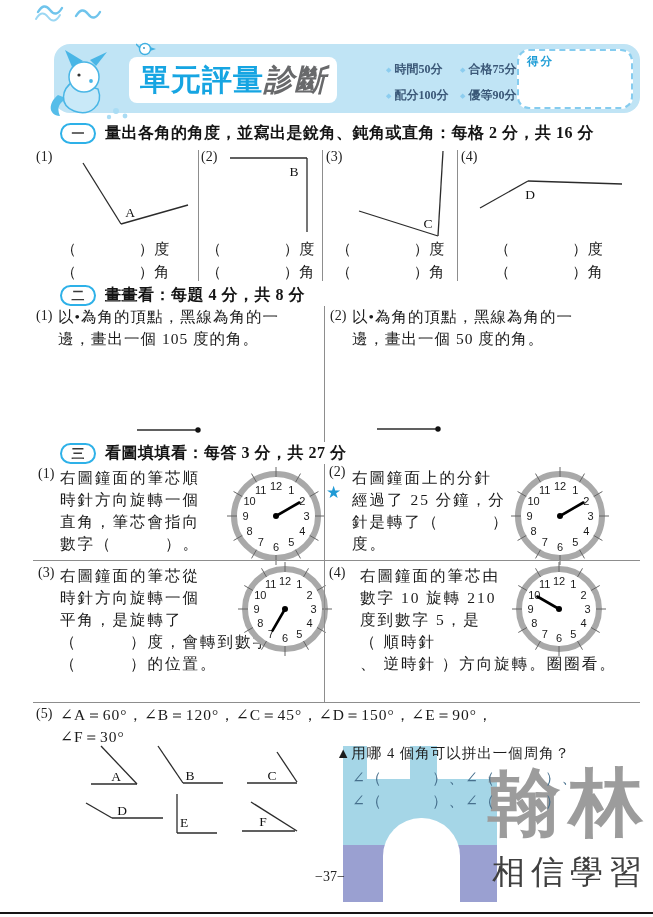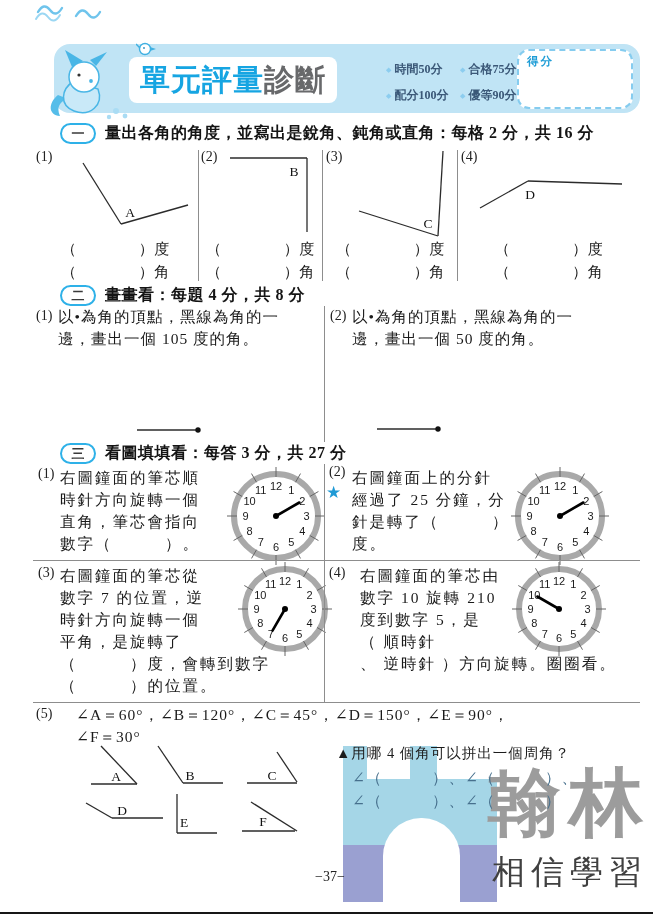--- a/index.html
+++ b/index.html
@@ -14,21 +14,21 @@
         background:#fff;display:flex;align-items:center;justify-content:center;
         font-size:13px;font-weight:bold;color:#3a3a3a;padding:0 7px;}
   .sectitle{font-size:16px;font-weight:bold;color:#141414;letter-spacing:.5px;white-space:nowrap;}
   .bodyline{font-size:15.5px;letter-spacing:1px;line-height:22px;white-space:nowrap;}
   .s3line{font-size:15.5px;letter-spacing:2px;line-height:22px;white-space:nowrap;}
   .ansrow{position:absolute;font-size:15px;letter-spacing:.5px;text-align:center;white-space:nowrap;}
   .banner{position:absolute;left:54px;top:44px;width:586px;height:69px;background:#c0e4f5;border-radius:16px;}
   .titlebox{position:absolute;left:129px;top:57px;width:208px;height:46px;background:#fff;border-radius:8px;
             display:flex;align-items:center;justify-content:center;}
   .title-main{font-size:30px;font-weight:bold;color:#16a5e2;letter-spacing:1px;}
-  .title-sub{font-size:30px;font-weight:bold;color:#68696b;letter-spacing:1px;}
+  .title-sub{font-size:30px;font-weight:bold;color:#68696b;letter-spacing:1px;font-style:italic;}
   .infogrid{position:absolute;left:386px;top:61px;display:grid;grid-template-columns:70px auto;row-gap:9px;column-gap:4px;}
   .infoitem{font-size:12px;font-weight:bold;color:#3b5878;white-space:nowrap;display:flex;align-items:center;}
   .diamond{font-size:7px;color:#8ccdef;margin-right:3px;}
   .scorebox{position:absolute;left:517px;top:49px;width:116px;height:60px;background:#fff;
             border:2px dashed #85ccef;border-radius:12px;box-sizing:border-box;}
   .scorelabel{position:absolute;left:8px;top:3px;font-size:11.5px;font-weight:bold;color:#1f9dd6;letter-spacing:2px;}
   .star{position:absolute;font-size:17px;color:#1f9ad6;}
   .wm{position:absolute;}
   .brand{position:absolute;left:487px;top:764px;font-size:74px;line-height:78px;font-weight:bold;
          color:#9c9c9c;letter-spacing:8px;white-space:nowrap;}
@@ -257,21 +257,20 @@
       <text x="34.749999999999986" y="27.58622518457463" text-anchor="middle" font-size="11" fill="#1a1a1a" font-family="Liberation Sans, DejaVu Sans, sans-serif">11</text>
       <line x1="49.999999999999986" y1="1" x2="49.99999999999999" y2="11" stroke="#666" stroke-width="1"></line>
       <text x="49.99999999999999" y="23.5" text-anchor="middle" font-size="11" fill="#1a1a1a" font-family="Liberation Sans, DejaVu Sans, sans-serif">12</text>
       <line x1="50" y1="50" x2="73.38268590217984" y2="36.5" stroke="#000" stroke-width="2.6" stroke-linecap="round"></line>
       <circle cx="50" cy="50" r="3" fill="#000"></circle>
     </svg>
 
   <span class="qno" style="left:38px;top:565px;">(3)</span>
   <div class="abs" style="left:60px;top:565px;">
     <div class="s3line">右圖鐘面的筆芯從</div>
-    <div class="s3line">數字 7 的位置，逆</div>
     <div class="s3line">時針方向旋轉一個</div>
     <div class="s3line">平角，是旋轉了</div>
     <div class="s3line">（　　　）度，會轉到數字</div>
     <div class="s3line">（　　　）的位置。</div>
   </div>
   <svg class="abs" style="left:237px;top:561px" width="96" height="96">
       <circle cx="48" cy="48" r="40" fill="#fff" stroke="#a9a9a9" stroke-width="6"></circle>
       <line x1="71.5" y1="7.296806022131378" x2="66.5" y2="15.957060059975767" stroke="#666" stroke-width="1"></line>
       <text x="62.25" y="27.318275992143498" text-anchor="middle" font-size="11" fill="#1a1a1a" font-family="Liberation Sans, DejaVu Sans, sans-serif">1</text>
       <line x1="88.70319397786861" y1="24.499999999999996" x2="80.04293994002423" y2="29.499999999999996" stroke="#666" stroke-width="1"></line>
@@ -336,21 +335,21 @@
       <text x="47.99999999999999" y="23.5" text-anchor="middle" font-size="11" fill="#1a1a1a" font-family="Liberation Sans, DejaVu Sans, sans-serif">12</text>
       <line x1="48" y1="48" x2="26.349364905389034" y2="35.5" stroke="#000" stroke-width="2.6" stroke-linecap="round"></line>
       <circle cx="48" cy="48" r="3" fill="#000"></circle>
     </svg>
 
   <div class="vdiv" style="left:324px;top:464px;height:238px;"></div>
   <div class="hdiv" style="left:33px;top:560px;width:607px;"></div>
   <div class="hdiv" style="left:33px;top:702px;width:607px;"></div>
 
   <span class="qno" style="left:36px;top:706px;">(5)</span>
-  <div class="abs" style="left:76px;top:704px;">
+  <div class="abs" style="left:60px;top:704px;">
     <div class="bodyline">∠A＝60°，∠B＝120°，∠C＝45°，∠D＝150°，∠E＝90°，</div>
     <div class="bodyline">∠F＝30°</div>
   </div>
 
   <svg class="abs" style="left:30px;top:738px" width="300" height="132" viewBox="30 738 300 132">
       <line x1="101" y1="746" x2="137" y2="784" stroke="#2b2b2b" stroke-width="1.3"></line>
       <line x1="91" y1="784" x2="137" y2="784" stroke="#2b2b2b" stroke-width="1.3"></line>
       <line x1="158" y1="746" x2="183" y2="783" stroke="#2b2b2b" stroke-width="1.3"></line>
       <line x1="183" y1="783" x2="223" y2="783" stroke="#2b2b2b" stroke-width="1.3"></line>
       <line x1="277" y1="752" x2="297" y2="782" stroke="#2b2b2b" stroke-width="1.3"></line>

